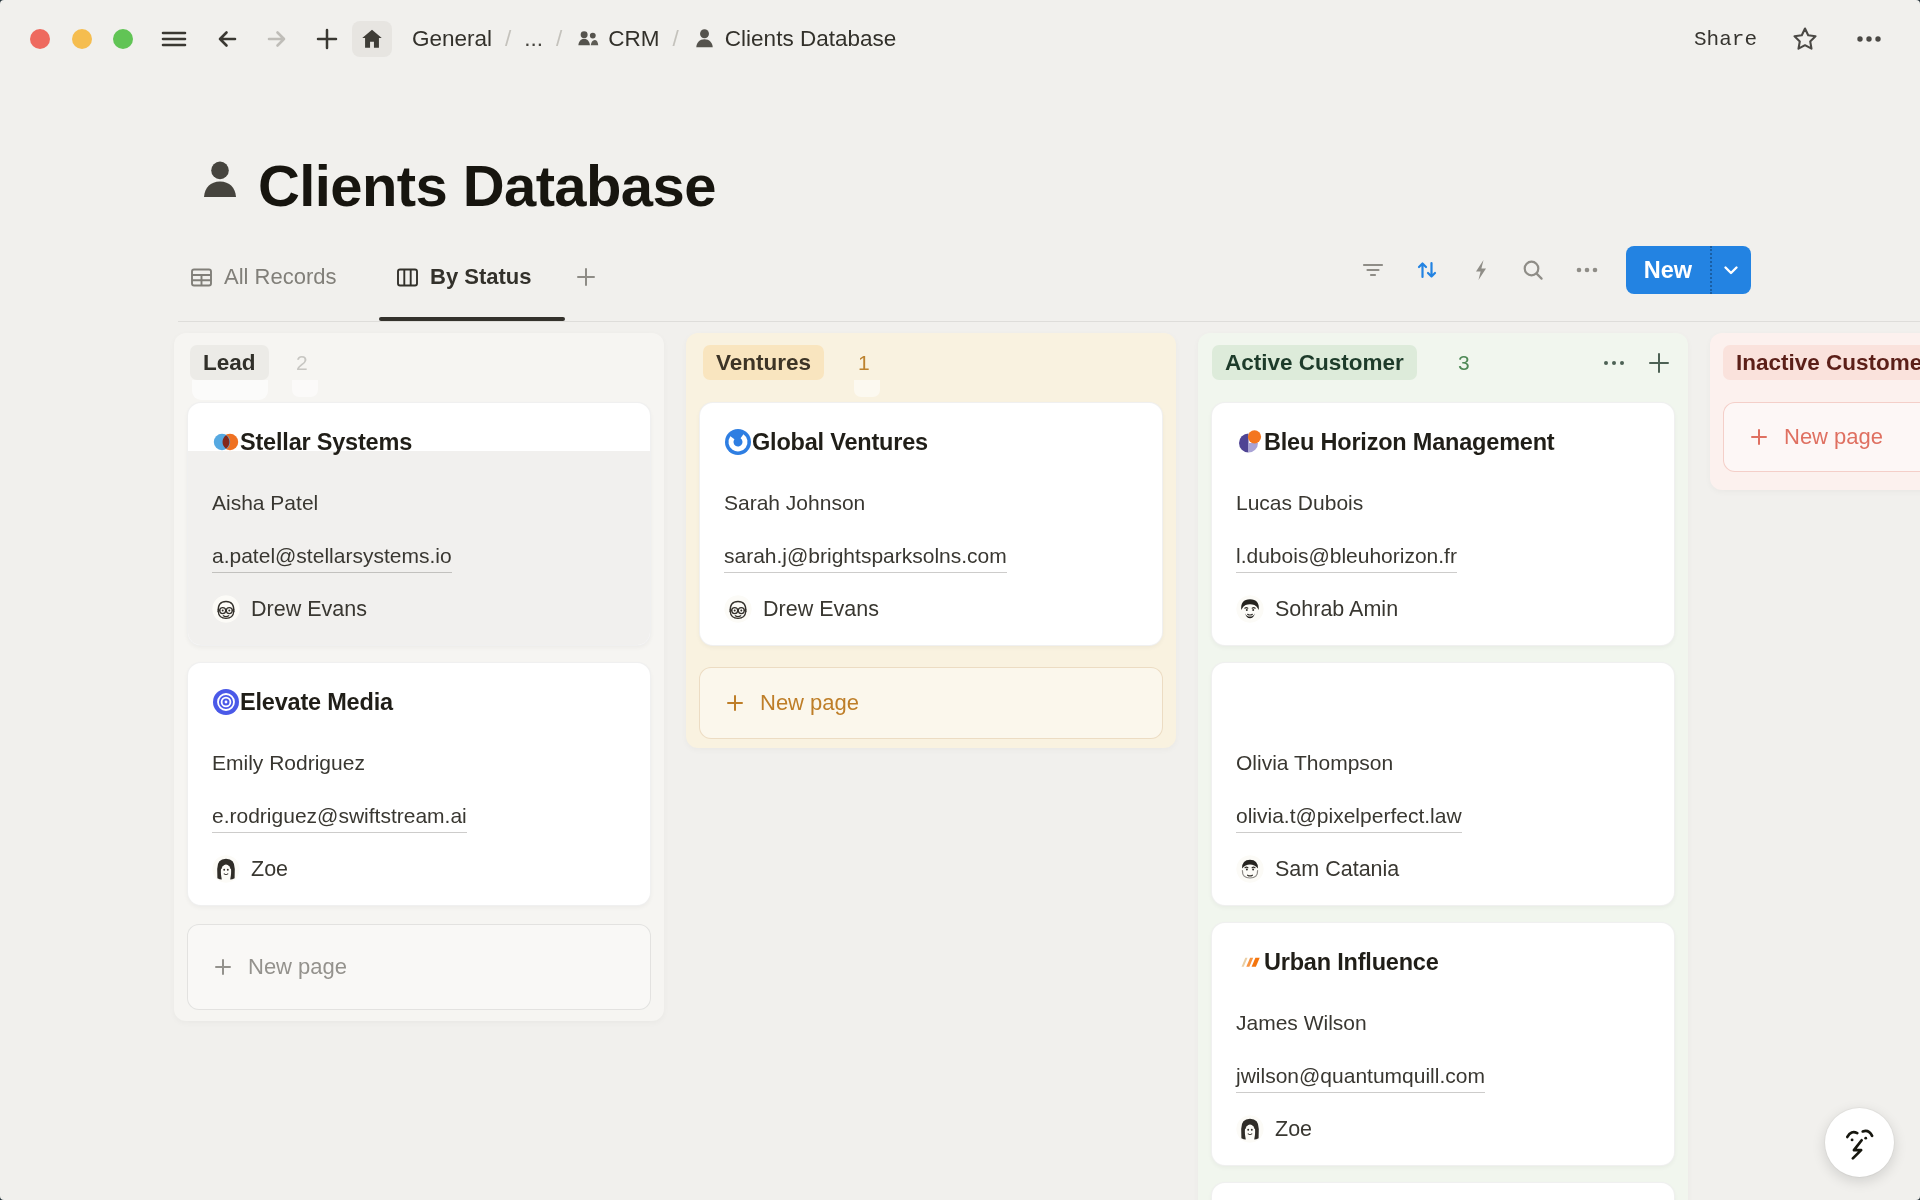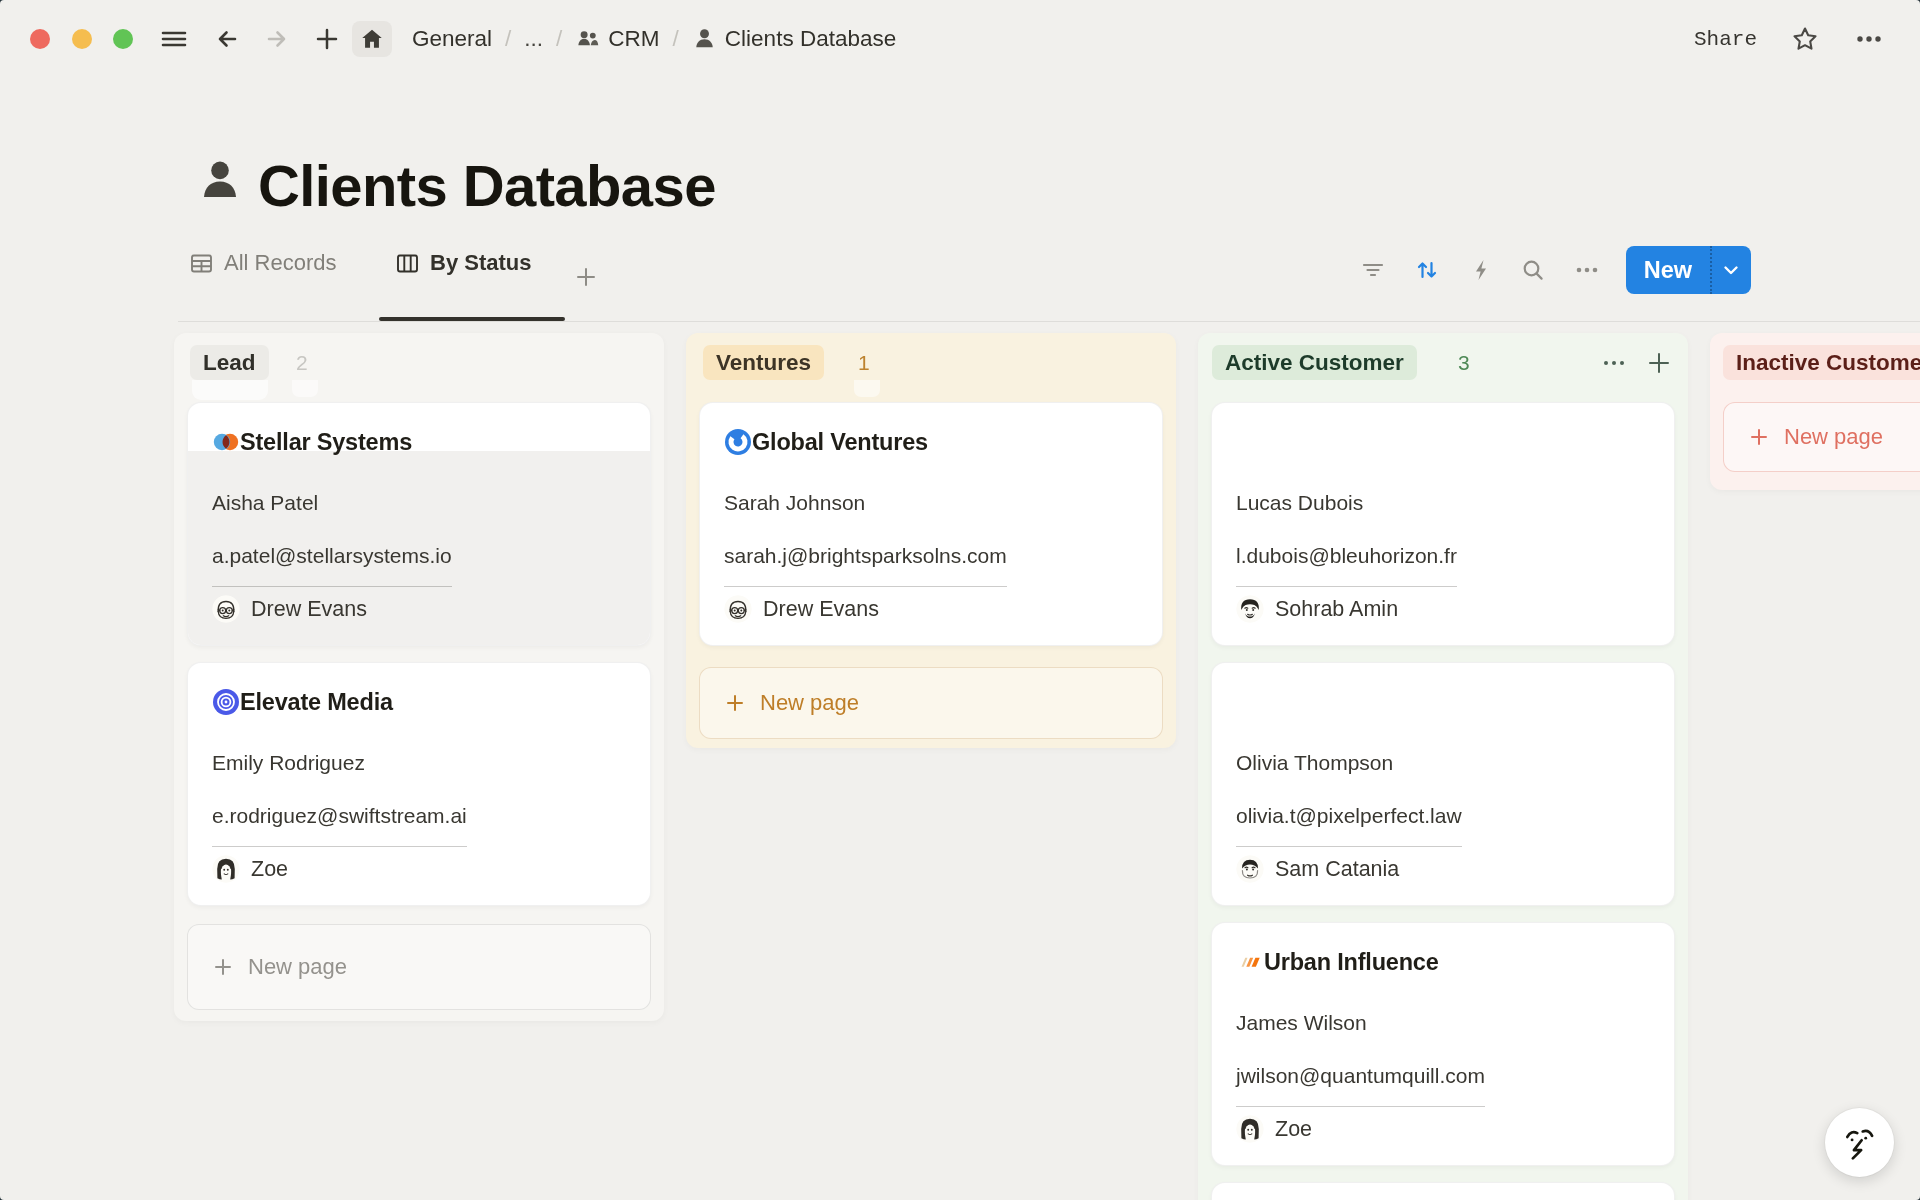--- a/index.html
+++ b/index.html
@@ -24,21 +24,21 @@
   .topright { position:absolute; left:1694px; top:23px; height:32px; display:flex; align-items:center; gap:33px; color:#36342F; }
   .topright .share { font-size:21px;font-family:Liberation Mono, monospace; }
   .topright svg { display:block; color:#4B4945; }
 
   
   .ptitle-icon { position:absolute; left:196px; top:156px; width:48px; height:48px; color:#46443E; }
   .ptitle-icon svg { width:100%; height:100%; }
   .ptitle { position:absolute; left:258px; top:152px; font-size:58px; font-weight:700; letter-spacing:-0.6px; color:#17150F; }
 
   
-  .tab { position:absolute; top:247px; height:32px; display:flex; align-items:center; gap:10px; font-size:22px; }
+  .tab { position:absolute; top:261px; height:32px; display:flex; align-items:center; gap:10px; font-size:22px; }
   .tab svg { width:25px; height:25px; }
   .tab.t1 { left:189px; color:#817F79; }
   .tab.t2 { left:395px; color:#33312B; font-weight:600; }
   .tabplus { position:absolute; left:572px; top:263px; width:28px; height:28px; color:#8E8C86; }
   .tabplus svg { width:28px; height:28px; }
   .tab-underline { position:absolute; left:379px; top:317px; width:186px; height:4px; background:#34322C; border-radius:2px; }
   .hdiv { position:absolute; left:178px; top:321px; right:0; height:1px; background:rgba(0,0,0,0.08); }
 
   
   .ticon { position:absolute; top:257px; width:26px; height:26px; color:#8F8D87; }
@@ -80,21 +80,21 @@
   .card.k2 { top:589px; }
   .card.k3 { top:849px; height:120px; }
   .card .tint { position:absolute; left:0; right:0; top:48px; bottom:0; background:#F1F0EE; border-radius:0 0 13px 13px; }
   .trow { position:absolute; left:24px; top:18px; height:42px; display:flex; align-items:center; }
   .cicon { width:28px; height:28px; display:block; }
   .cicon svg { width:28px; height:28px; display:block; }
   .ctitle { font-size:23.5px; font-weight:600; color:#201E18; letter-spacing:-0.2px; }
   .fld { position:absolute; left:24px; font-size:21px; color:#393731; }
   .f1 { top:88px; }
   .f2 { top:141px; }
-  .f2 .email { border-bottom:1.5px solid rgba(55,53,47,0.25); padding-bottom:19px; }
+  .f2 .email { border-bottom:1.5px solid rgba(55,53,47,0.25); padding-bottom:5px; }
   .f3 { position:absolute; left:24px; top:192px; height:28px; display:flex; align-items:center; gap:11px; font-size:21.5px; color:#393731; }
   .avatar { width:28px; height:28px; border-radius:50%; overflow:hidden; display:block; }
   .avatar svg { width:28px; height:28px; display:block; }
 
   .newpage { position:absolute; left:13px; width:464px; border-radius:12px; display:flex; align-items:center; gap:14px; padding-left:24px; font-size:22px; }
   .newpage svg { width:22px; height:22px; }
   .c0 .newpage { top:591px; height:86px; color:#94928D; border:1.5px solid rgba(0,0,0,0.09); background:rgba(255,255,255,0.35); }
   .c1 .newpage { top:334px; height:72px; color:#BE7E28; border:1.5px solid rgba(190,140,70,0.25); background:rgba(255,255,255,0.4); }
   .c3 .newpage { top:69px; height:70px; color:#DF7061; border:1.5px solid rgba(223,112,97,0.3); background:rgba(255,255,255,0.45); }
 
@@ -398,20 +398,30 @@
           <circle cx="22" cy="14" r="2"></circle>
         </svg>
     </span>
     <span class="hicon plus">
       <svg viewBox="0 0 28 28" fill="none" stroke="currentColor" stroke-width="2" stroke-linecap="round">
           <path d="M14 5v18M5 14h18"></path>
         </svg>
     </span>
 
     <div class="card k0">
+      <div class="trow">
+        <span class="cicon">
+          <svg viewBox="0 0 28 28">
+              <path d="M12.5 5.5a9.5 9.5 0 000 19z" fill="#4F4494"></path>
+              <path d="M12.5 15h9.5a9.5 9.5 0 01-9.5 9.5z" fill="#A9A3D6"></path>
+              <circle cx="18.5" cy="8.8" r="6.6" fill="#F4761F"></circle>
+            </svg>
+        </span>
+        <span class="ctitle">Bleu Horizon Management</span>
+      </div>
       <div class="fld f1">Lucas Dubois</div>
       <div class="fld f2"><span class="email">l.dubois@bleuhorizon.fr</span></div>
       <div class="f3">
         <span class="avatar">
           <svg viewBox="0 0 28 28">
               <use href="#av-sohrab"></use>
             </svg>
         </span>
         <span>Sohrab Amin</span>
       </div>

